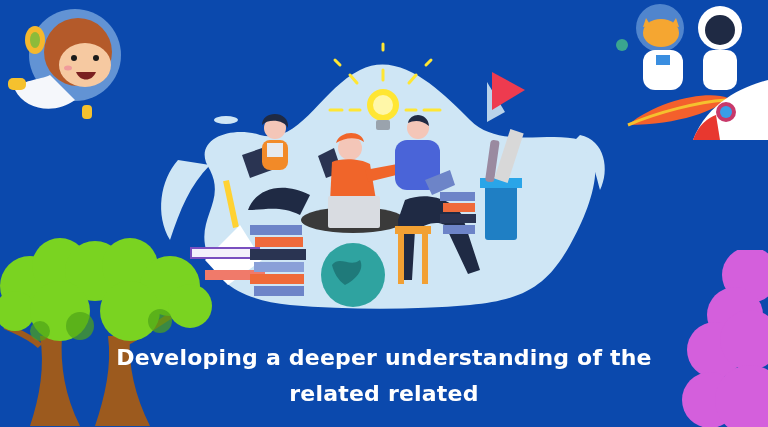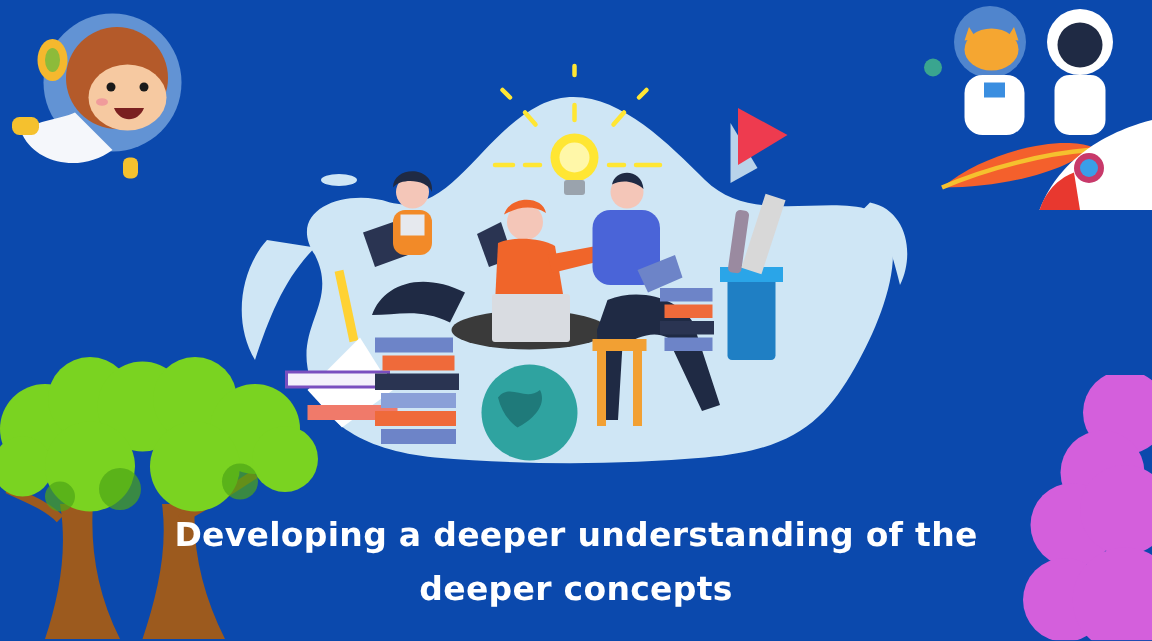--- a/index.html
+++ b/index.html
@@ -170,14 +170,14 @@
       <circle cx="70" cy="25" r="28"></circle>
       <circle cx="55" cy="65" r="28"></circle>
       <circle cx="35" cy="100" r="28"></circle>
       <circle cx="30" cy="150" r="28"></circle>
       <circle cx="70" cy="90" r="30"></circle>
       <circle cx="70" cy="150" r="35"></circle>
     </g>
   </svg>
 
   <div class="caption cap1" style="left:0;width:768px;">Developing a deeper understanding of the</div>
-  <div class="caption cap2" style="left:0;width:768px;">deeper concepts</div>
+  <div class="caption cap2" style="left:0;width:768px;">related related</div>
 </div>
 
 </body></html>

